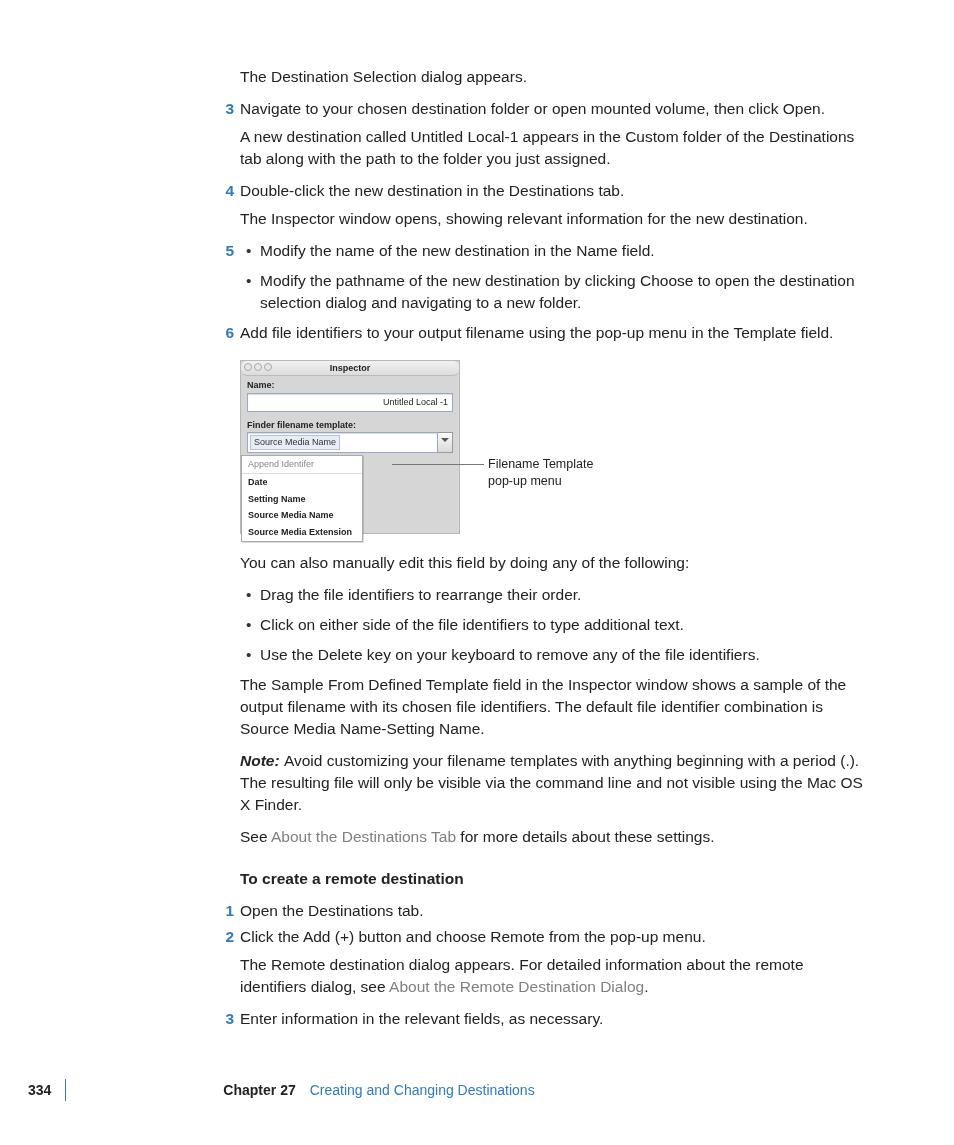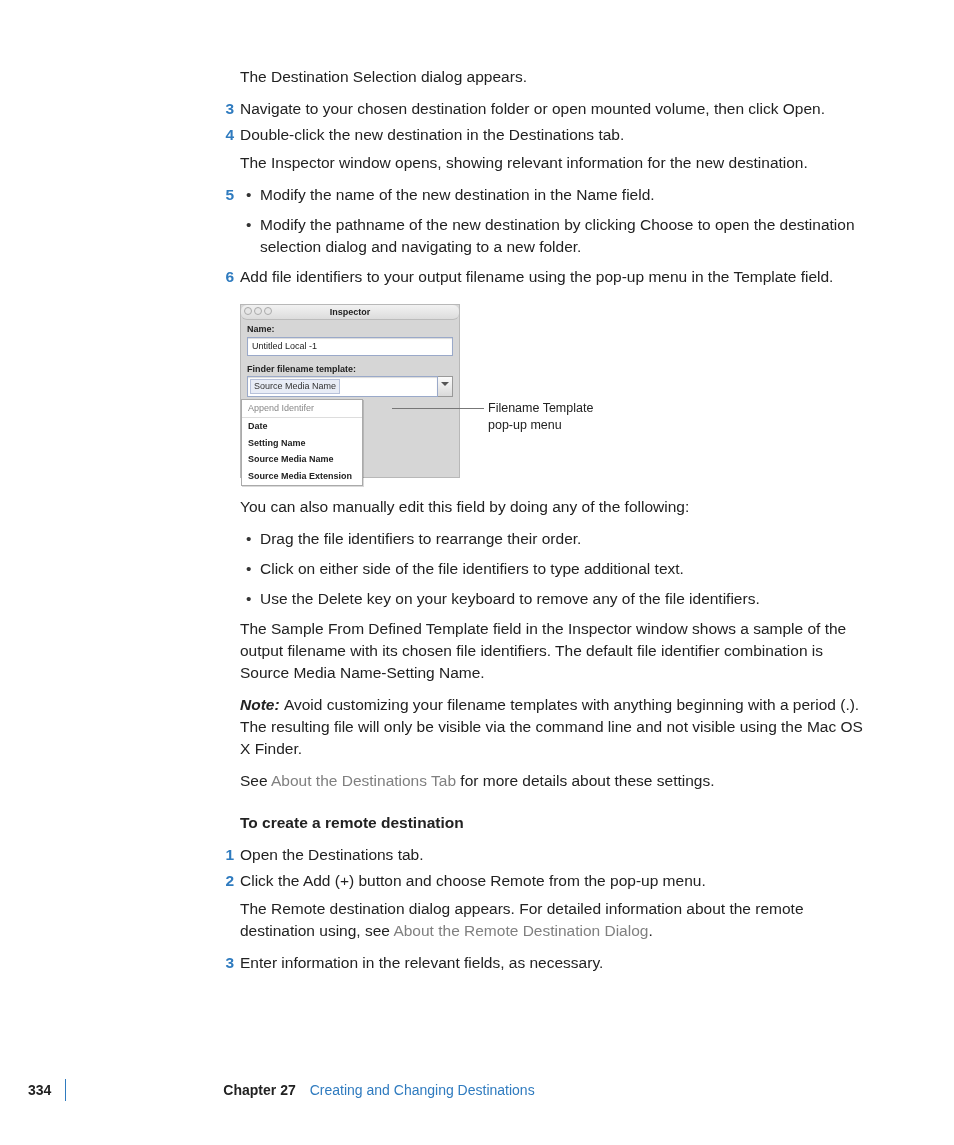--- a/index.html
+++ b/index.html
@@ -101,20 +101,21 @@
 .field-label {
   padding: 3px 6px 1px 6px;
   font-weight: bold;
 }
 .name-input {
   margin: 0 6px 4px 6px;
   background: #fff;
   border: 1px solid #9aa9c9;
   padding: 2px 4px;
   box-shadow: inset 0 1px 1px rgba(0,0,0,.15);
+  text-align: right;
 }
 .template-row {
   margin: 0 6px 4px 6px;
   display: flex;
   align-items: stretch;
 }
 .token-area {
   flex: 1;
   background: #fff;
   border: 1px solid #9aa9c9;
@@ -223,20 +224,21 @@
 
 <div class="page">
   <div class="content">
 
     <div class="body-para">The Destination Selection dialog appears.</div>
 
     <div class="step">
       <span class="num">3</span>
       <span>Navigate to your chosen destination folder or open mounted volume, then click Open.</span>
     </div>
+    <div class="body-para">A new destination called Untitled Local-1 appears in the Custom folder of the Destinations tab along with the path to the folder you just assigned.</div>
 
     <div class="step">
       <span class="num">4</span>
       <span>Double-click the new destination in the Destinations tab.</span>
     </div>
     <div class="body-para">The Inspector window opens, showing relevant information for the new destination.</div>
 
     <div class="step">
       <span class="num">5</span>
     </div>
@@ -305,21 +307,21 @@
     <div class="step">
       <span class="num">1</span>
       <span>Open the Destinations tab.</span>
     </div>
 
     <div class="step">
       <span class="num">2</span>
       <span>Click the Add (+) button and choose Remote from the pop-up menu.</span>
     </div>
     <div class="body-para">
-      <span>The Remote destination dialog appears. For detailed information about the remote destination using, see </span><span class="link">About the Remote Destination Dialog</span><span>.</span>
+      <span>The Remote destination dialog appears. For detailed information about the remote identifiers dialog, see </span><span class="link">About the Remote Destination Dialog</span><span>.</span>
     </div>
 
     <div class="step">
       <span class="num">3</span>
       <span>Enter information in the relevant fields, as necessary.</span>
     </div>
 
   </div>
 </div>
 

